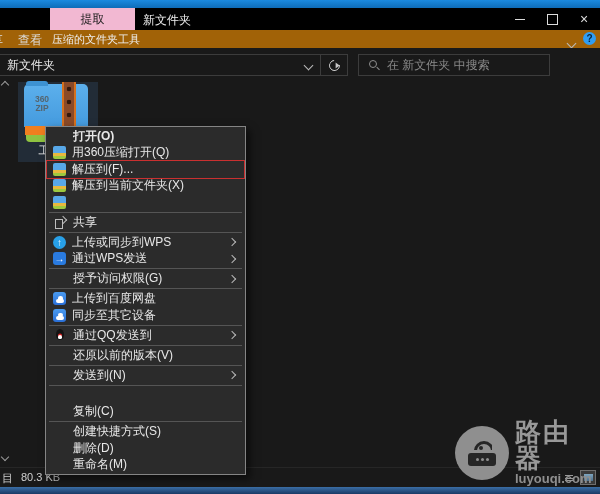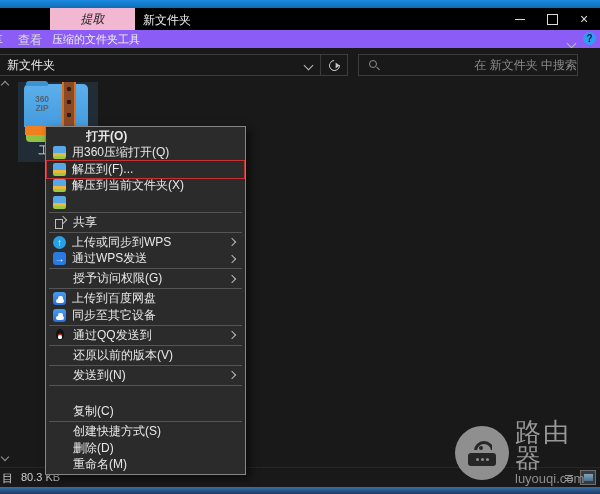--- a/index.html
+++ b/index.html
@@ -6,46 +6,46 @@
   .page{position:relative;width:600px;height:494px;overflow:hidden;background:#181818;
         font-family:"Liberation Sans","DejaVu Sans",sans-serif;color:#e6e6e6;}
   
   .wp-top{position:absolute;left:0;top:0;width:600px;height:8px;
           background:linear-gradient(180deg,#1b8ae0,#0e6cb8);z-index:1;}
   .taskbar{position:absolute;left:0;top:487px;width:600px;height:7px;
            background:linear-gradient(180deg,#3a6ea5,#1b3a66);z-index:9;}
   
   .titlebar{position:absolute;left:0;top:8px;width:600px;height:22px;background:#000;z-index:2;}
   .extract-tab{position:absolute;left:50px;top:0;width:85px;height:22px;background:#f2b8d2;
-               color:#1c1c1c;font-size:12px;display:flex;align-items:center;justify-content:center;font-style:italic;}
+               color:#1c1c1c;font-size:12px;display:flex;align-items:center;justify-content:center;}
   .win-title{position:absolute;left:143px;top:4px;font-size:12px;color:#eee;}
   .win-controls{position:absolute;right:0;top:0;height:22px;display:flex;}
   .wc{width:32px;height:22px;display:flex;align-items:center;justify-content:center;}
   .wc-min i{display:block;width:10px;height:1px;background:#dcdcdc;}
   .wc-max i{display:block;width:9px;height:9px;border:1px solid #dcdcdc;}
   .wc-close{color:#dcdcdc;font-size:14px;line-height:14px;}
-  .tabrow{position:absolute;left:0;top:30px;width:600px;height:18px;background:#8b5cf6;z-index:2;text-decoration:underline;}
+  .tabrow{position:absolute;left:0;top:30px;width:600px;height:18px;background:#a16207;z-index:2;text-decoration:underline;}
   .tab-frag{position:absolute;left:-9px;top:2px;font-size:12px;color:#ddd;}
   .tab-view{position:absolute;left:18px;top:2px;font-size:12px;color:#ddd;}
   .tab-tool{position:absolute;left:52px;top:2px;font-size:11px;color:#eee;}
   .chev{display:inline-block;width:6px;height:6px;border-right:1px solid #bbb;border-bottom:1px solid #bbb;transform:rotate(45deg);}
   .ribbon-collapse{position:absolute;left:568px;top:3px;width:12px;height:12px;}
   .help-btn{position:absolute;left:583px;top:2px;width:13px;height:13px;border-radius:50%;background:#2f9df2;
             color:#06233f;font-size:10px;font-weight:bold;display:flex;align-items:center;justify-content:center;}
   
   .addressrow{position:absolute;left:0;top:48px;width:600px;height:32px;background:#191919;z-index:2;}
   .addr-box{position:absolute;left:-2px;top:6px;width:350px;height:22px;border:1px solid #3c3c3c;
             background:#191919;display:flex;align-items:center;box-sizing:border-box;}
   .addr-path{flex:1;padding-left:8px;font-size:12px;color:#eee;}
   .addr-drop{width:24px;height:100%;display:flex;align-items:center;justify-content:center;}
   .addr-refresh{width:26px;height:100%;display:flex;align-items:center;justify-content:center;border-left:1px solid #3c3c3c;}
   .refresh-g{width:9px;height:9px;border:1.5px solid #c8c8c8;border-radius:50%;border-top-color:transparent;position:relative;transform:rotate(40deg);}
   .refresh-g::after{content:'';position:absolute;right:-2px;top:-2px;border:3px solid transparent;border-bottom:4px solid #c8c8c8;transform:rotate(50deg);}
-  .search-box{position:absolute;left:358px;top:6px;width:220px;height:22px;border:1px solid #3c3c3c;
-              background:#191919;display:flex;align-items:center;box-sizing:border-box;justify-content:space-between;}
+  .search-box{position:absolute;left:358px;top:6px;width:192px;height:22px;border:1px solid #3c3c3c;
+              background:#191919;display:flex;align-items:center;box-sizing:border-box;}
   .search-glyph{position:relative;width:12px;height:12px;margin:0 7px 0 9px;}
   .search-glyph::before{content:'';position:absolute;left:1px;top:1px;width:6px;height:6px;border:1.3px solid #8f8f8f;border-radius:50%;}
   .search-glyph::after{content:'';position:absolute;left:8px;top:9px;width:4px;height:1.3px;background:#8f8f8f;transform:rotate(45deg);}
   .search-ph{font-size:12px;color:#8a8a8a;}
   
   .content{position:absolute;left:0;top:80px;width:600px;height:387px;background:#191919;z-index:2;padding-left:31px;}
   .scroll-up,.scroll-dn{position:absolute;width:8px;height:8px;}
   .scroll-up{left:2px;top:2px;}
   .scroll-dn{left:2px;top:374px;}
   .chev-up{display:block;width:5px;height:5px;border-left:1px solid #9a9a9a;border-top:1px solid #9a9a9a;transform:rotate(45deg);}
@@ -71,21 +71,21 @@
   .vt{width:16px;height:15px;display:flex;align-items:center;justify-content:center;box-sizing:border-box;}
   .vt-list i{display:block;width:8px;height:6px;
      background:linear-gradient(180deg,#9a9a9a 1px,transparent 1px,transparent 2.5px,#9a9a9a 2.5px,#9a9a9a 3.5px,transparent 3.5px,transparent 5px,#9a9a9a 5px);}
   .vt-thumb{background:#3a3a3a;border:1px solid #6e6e6e;}
   .vt-thumb i{display:block;width:9px;height:7px;background:linear-gradient(180deg,#7fa6c0,#4c6f8c);}
   
   #context-menu{position:absolute;left:45px;top:126px;width:201px;background:#2b2b2b;
                 border:1px solid #858585;box-sizing:border-box;z-index:5;padding:1px 0;
                 box-shadow:4px 4px 8px rgba(0,0,0,.55);}
   .menu-item{position:relative;height:16.5px;display:flex;align-items:center;padding:0 8px 0 7px;font-size:12px;color:#e8e8e8;}
-  .menu-item.bold .menu-label{font-weight:bold;margin-left:13px;}
+  .menu-item.bold .menu-label{font-weight:bold;}
   .menu-item.hl::after{content:'';position:absolute;left:0px;right:0px;top:-1px;bottom:-1px;border:1px solid #c93030;}
   .menu-icon{width:14px;height:14px;margin-right:6px;flex:none;position:relative;display:flex;align-items:center;justify-content:center;}
   .menu-label{flex:1;white-space:nowrap;overflow:hidden;line-height:15px;}
   .menu-arrow{width:5px;height:5px;border-top:1px solid #b8b8b8;border-right:1px solid #b8b8b8;transform:rotate(45deg);margin-right:2px;flex:none;}
   .menu-sep{height:1px;background:#555;margin:1.25px 3px;}
   
   .ic-zip360{width:13px;height:13px;border-radius:2px;
      background:linear-gradient(180deg,#58a8e8 0,#58a8e8 54%,#e8b93e 54%,#e8b93e 80%,#9dc93f 80%);}
   .ic-defender{width:13px;height:14px;
      clip-path:polygon(50% 0,96% 12%,96% 55%,50% 100%,4% 55%,4% 12%);
@@ -103,21 +103,21 @@
   .ic-qq::before{content:'';position:absolute;left:3px;top:1px;width:8px;height:11px;background:#141414;border-radius:50% 50% 46% 46%;}
   .ic-qq::after{content:'';position:absolute;left:5px;top:7px;width:4px;height:4px;background:#fff;border-radius:50% 50% 40% 40%;box-shadow:0 -1.4px 0 #e02020;}
   
   .watermark{position:absolute;left:455px;top:424px;width:142px;height:58px;z-index:8;display:flex;align-items:center;}
   .wm-circle{position:relative;width:54px;height:54px;border-radius:50%;background:#8f8f8f;flex:none;}
   .wm-router{position:absolute;left:13px;top:27px;width:28px;height:13px;background:#262626;border-radius:3px;}
   .wm-router::before{content:'';position:absolute;left:8px;top:5px;width:3px;height:3px;background:#8f8f8f;border-radius:50%;box-shadow:5px 0 0 #8f8f8f,10px 0 0 #8f8f8f;}
   .wm-wifi{position:absolute;left:17px;top:13px;width:20px;height:11px;overflow:hidden;}
   .wm-wifi::before{content:'';position:absolute;left:2px;top:2px;width:14px;height:14px;border:3px solid #262626;border-radius:50%;}
   .wm-wifi::after{content:'';position:absolute;left:7px;top:7px;width:4px;height:4px;background:#262626;border-radius:50%;}
-  .wm-text{margin-left:6px;}
+  .wm-text{margin-left:6px;font-weight:bold;}
   .wm-name{font-size:26px;letter-spacing:2px;color:#989898;line-height:26px;}
   .wm-url{font-size:13px;color:#8f8f8f;line-height:16px;}
 </style>
 </head>
 <body>
 
 <div class="page">
   <div class="wp-top"></div>
 
   <div class="titlebar">

